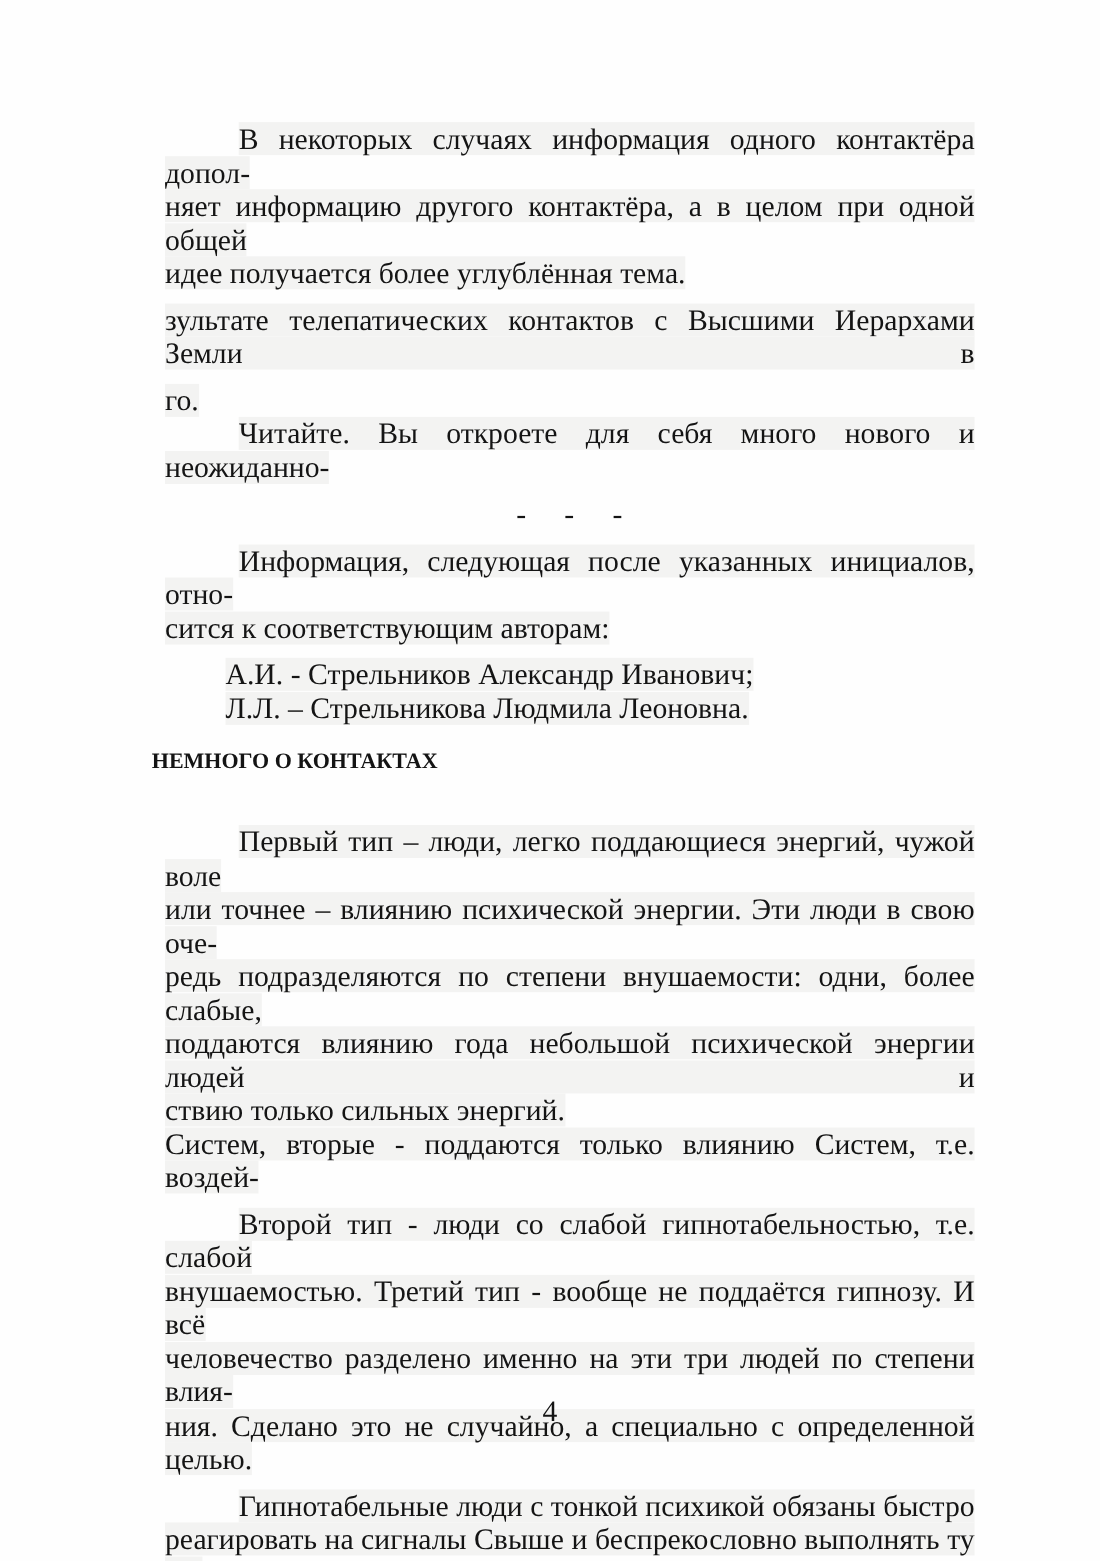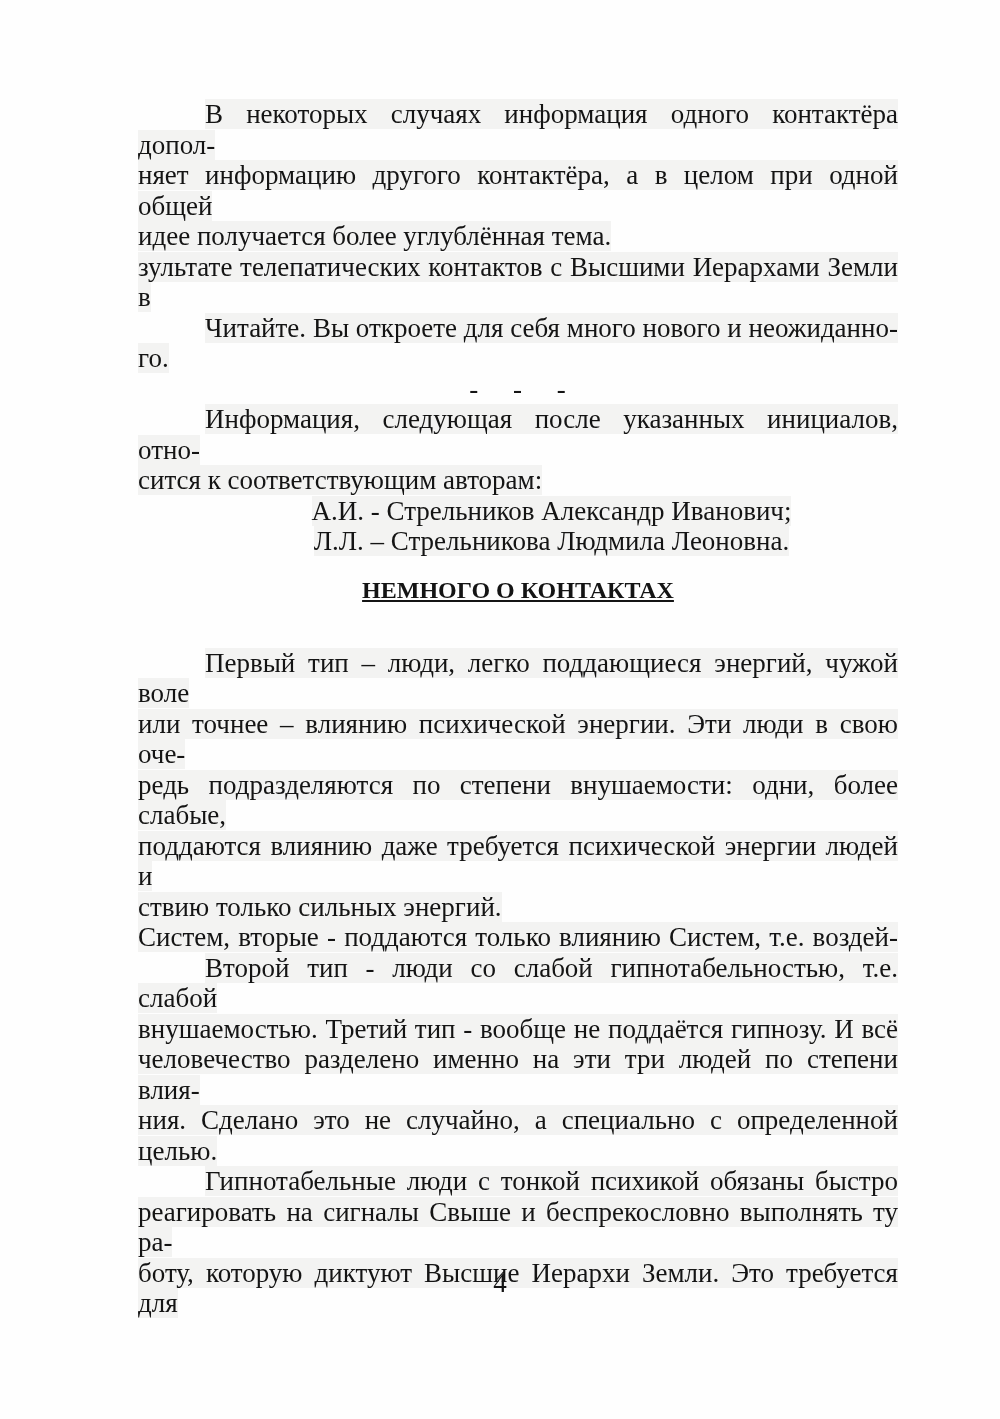--- a/index.html
+++ b/index.html
@@ -21,48 +21,46 @@
     background: #fefefe;
   }
   .body-text {
     position: absolute;
     left: 138px;
     top: 99px;
     width: 760px;
     font-size: 27px;
     line-height: 30.5px;
   }
-  .para { margin: 0; }
+  .para { margin: 12px; }
   .line {
     text-align: justify;
     text-align-last: justify;
     white-space: nowrap;
   }
   .line .ink {
     white-space: normal;
     background: #f3f3f2;
   }
   .line.first { text-indent: 67px; }
   .line.last  { text-align-last: auto; }
   .credit {
     text-indent: 67px;
-    text-align: center;
+    text-align: left;
   }
   .sep {
     text-align: center;
     word-spacing: 26px;
     letter-spacing: 1px;
   }
   .heading {
-    text-align: center;
     font-weight: bold;
-    font-size: 24px;
+    font-size: 20px;
     line-height: 31px;
     margin: 18px 0 42px 0;
-    text-decoration: underline;
   }
   .pagenum {
     position: absolute;
     left: 0;
     top: 1268px;
     width: 1000px;
     text-align: center;
     font-size: 27px;
     line-height: 31px;
   }
@@ -74,36 +72,36 @@
   <main class="body-text">
       <div class="para">
         <div class="line first"><span class="ink">В некоторых случаях информация одного контактёра допол-</span></div>
         <div class="line"><span class="ink">няет информацию другого контактёра, а в целом при одной общей</span></div>
         <div class="line last"><span class="ink">идее получается более углублённая тема.</span></div>
       </div>
       <div class="para">
         <div class="line"><span class="ink">зультате телепатических контактов с Высшими Иерархами Земли в</span></div>
       </div>
       <div class="para">
+        <div class="line last"><span class="ink">го.</span></div>
         <div class="line first"><span class="ink">Читайте. Вы откроете для себя много нового и неожиданно-</span></div>
-        <div class="line last"><span class="ink">го.</span></div>
       </div>
       <div class="sep"><span class="ink">- - -</span></div>
       <div class="para">
         <div class="line first"><span class="ink">Информация, следующая после указанных инициалов, отно-</span></div>
         <div class="line last"><span class="ink">сится к соответствующим авторам:</span></div>
       </div>
       <div class="line credit last"><span class="ink">А.И. - Стрельников Александр Иванович;</span></div>
       <div class="line credit last"><span class="ink">Л.Л. – Стрельникова Людмила Леоновна.</span></div>
       <div class="heading"><span class="ink">НЕМНОГО О КОНТАКТАХ</span></div>
       <div class="para">
         <div class="line first"><span class="ink">Первый тип – люди, легко поддающиеся энергий, чужой воле</span></div>
         <div class="line"><span class="ink">или точнее – влиянию психической энергии. Эти люди в свою оче-</span></div>
         <div class="line"><span class="ink">редь подразделяются по степени внушаемости: одни, более слабые,</span></div>
-        <div class="line"><span class="ink">поддаются влиянию даже требуется психической энергии людей и</span></div>
+        <div class="line"><span class="ink">поддаются влиянию года небольшой психической энергии людей и</span></div>
         <div class="line last"><span class="ink">ствию только сильных энергий.</span></div>
         <div class="line"><span class="ink">Систем, вторые - поддаются только влиянию Систем, т.е. воздей-</span></div>
       </div>
       <div class="para">
         <div class="line first"><span class="ink">Второй тип - люди со слабой гипнотабельностью, т.е. слабой</span></div>
         <div class="line"><span class="ink">внушаемостью. Третий тип - вообще не поддаётся гипнозу. И всё</span></div>
         <div class="line"><span class="ink">человечество разделено именно на эти три людей по степени влия-</span></div>
         <div class="line last"><span class="ink">ния. Сделано это не случайно, а специально с определенной целью.</span></div>
       </div>
       <div class="para">

